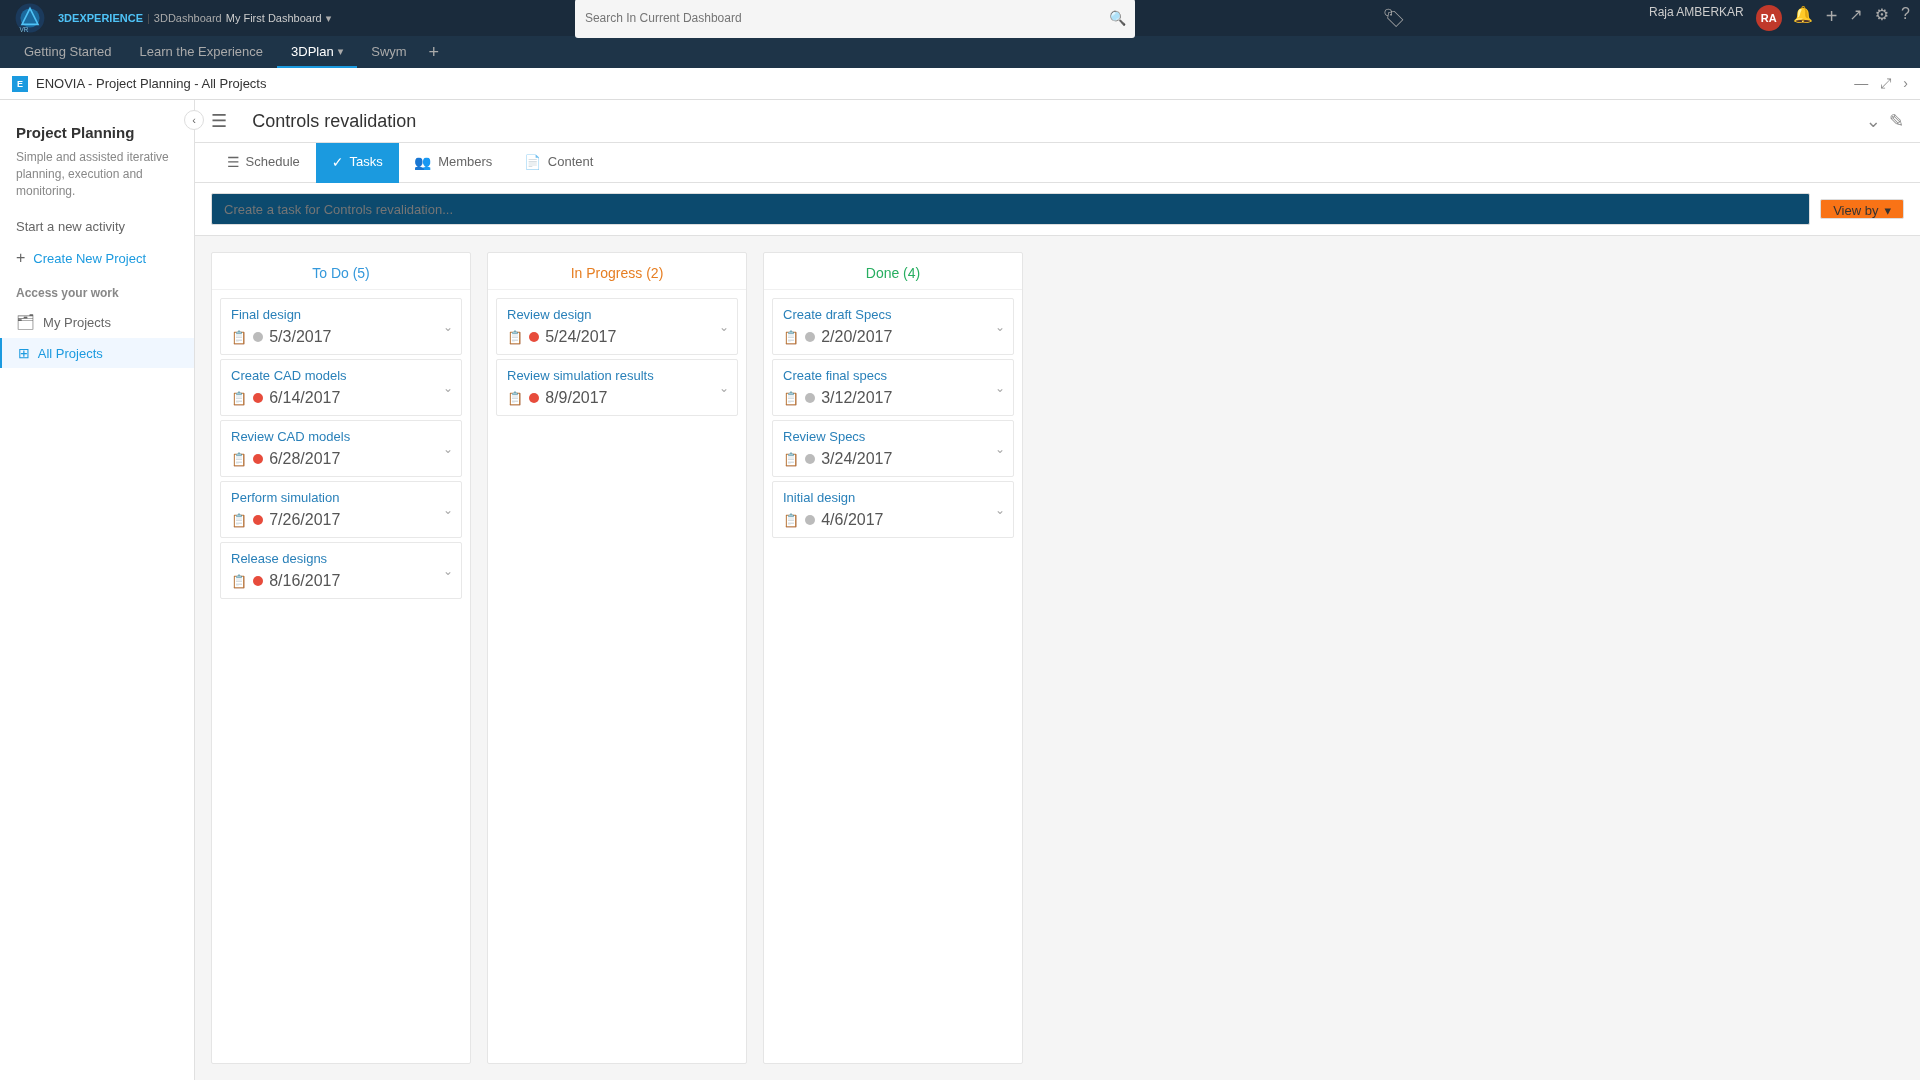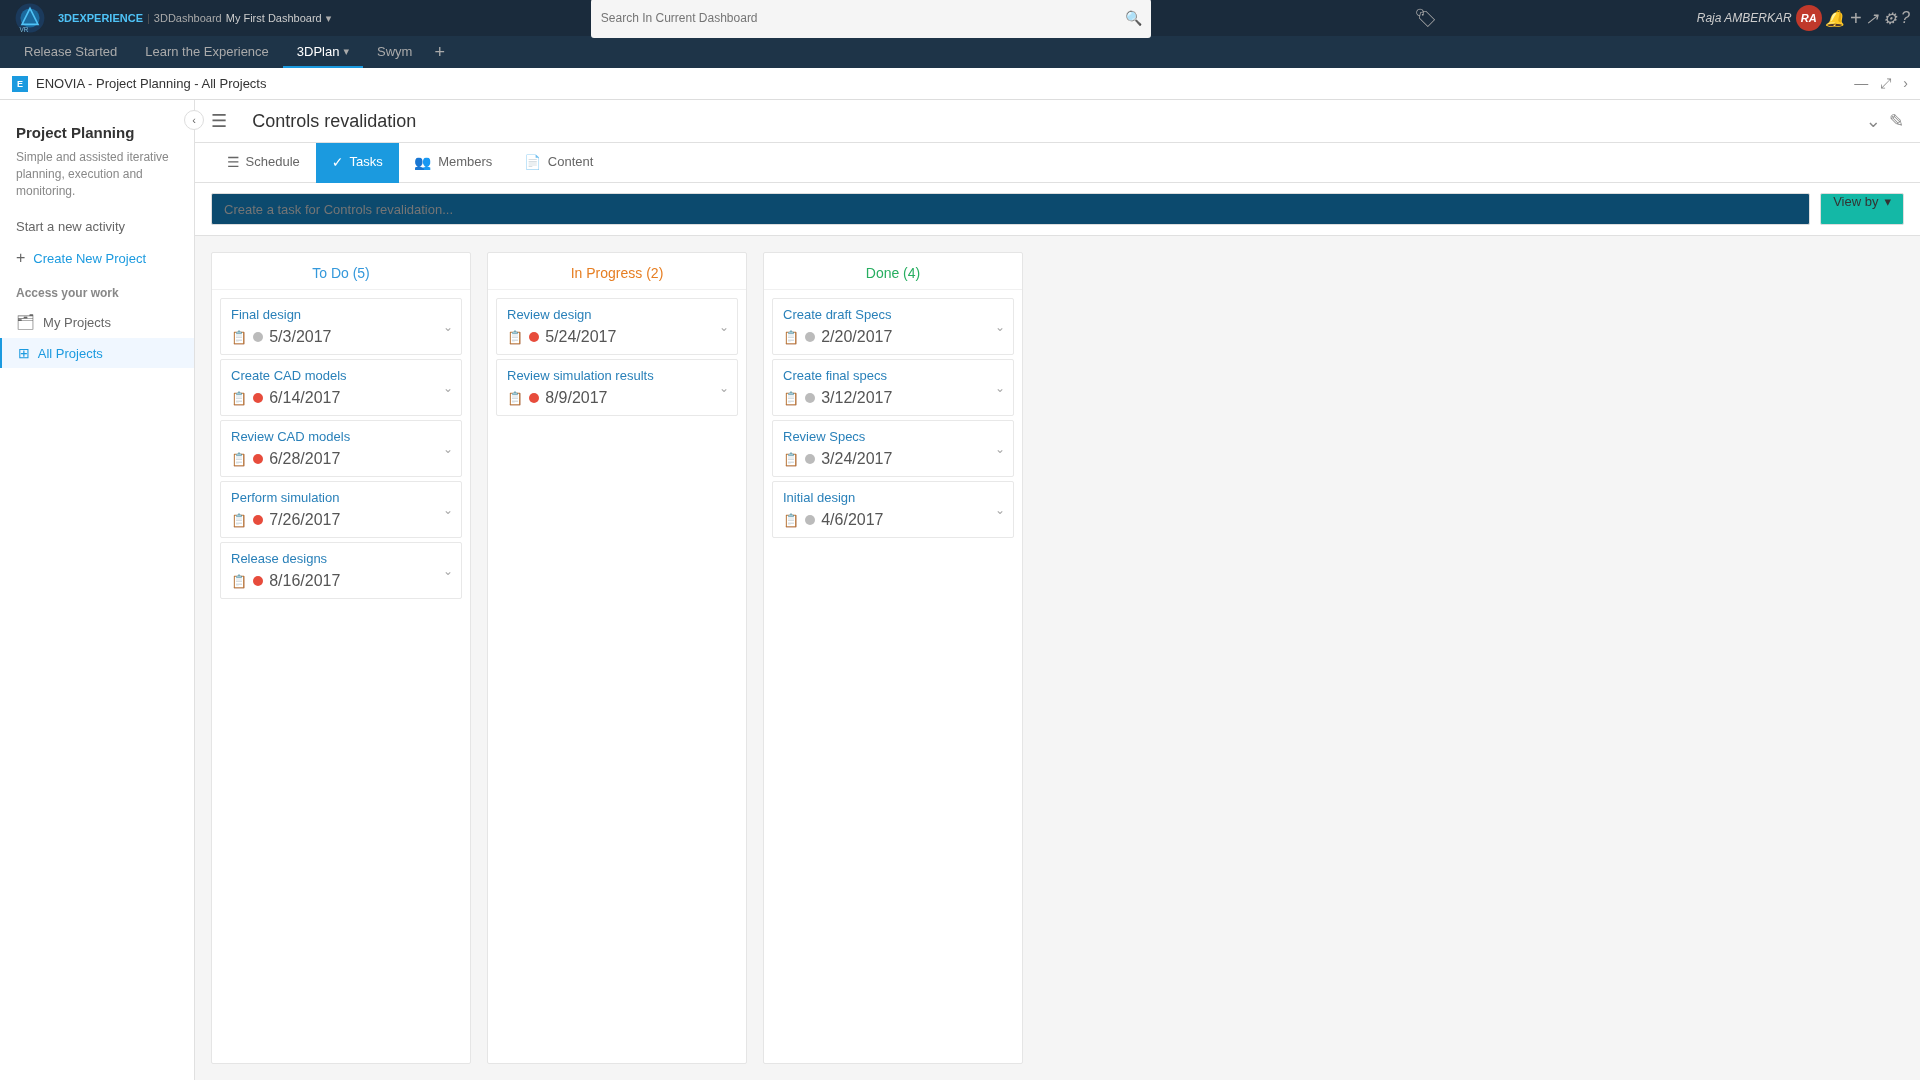--- a/index.html
+++ b/index.html
@@ -19,21 +19,21 @@
     .brand-title span.name { color: #ccc; }
     .brand-title span.dropdown { color: #aaa; cursor: pointer; }
     .search-bar {
       flex: 1; max-width: 560px; margin: 0 auto; position: relative; display: flex; align-items: center;
     }
     .search-bar input {
       width: 100%; height: 39px; border-radius: 3px; border: none; padding: 0 30px 0 10px;
       font-size: 12px; background: #f5f5f5; color: #a16207; outline: none;
     }
     .search-bar .search-icon { position: absolute; right: 8px; color: #888; font-size: 14px; }
-    .top-right { display: flex; align-items: center; gap: 4px; margin-left: auto; font-style: italic; }
+    .top-right { display: flex; align-items: flex-start; gap: 12px; margin-left: auto; }
     .top-right .user-name { color: #ccc; font-size: 12px; white-space: nowrap; }
     .top-right .avatar { width: 26px; height: 26px; border-radius: 50%; background: #c0392b; display: flex; align-items: center; justify-content: center; color: white; font-size: 11px; font-weight: bold; }
     .top-right .icon-btn { color: #aaa; font-size: 16px; cursor: pointer; display: flex; align-items: center; }
     .tags-icon { color: #aaa; font-size: 18px; cursor: pointer; }
 
     
     .tab-bar {
       background: #1e3448; display: flex; align-items: flex-end; height: 32px; padding: 0 10px; gap: 0;
     }
     .tab-item {
@@ -81,21 +81,21 @@
 
     
     .content-tabs { background: #fff; display: flex; align-items: center; padding: 0 16px; border-bottom: 1px solid #e0e0e0; height: 40px; gap: 0; }
     .content-tab { display: flex; align-items: center; gap: 6px; padding: 0 16px; height: 40px; color: #666; font-size: 13px; cursor: pointer; border-bottom: 2px solid transparent; }
     .content-tab.active { color: #fff; background: #1b9adf; border-radius: 0; }
     .content-tab .tab-icon { font-size: 14px; }
 
     
     .task-bar { background: #fff; padding: 10px 16px; display: flex; align-items: center; gap: 10px; border-bottom: 1px solid #e0e0e0; }
     .task-input { flex: 1; height: 32px; border: 1px solid #ddd; border-radius: 2px; padding: 0 12px; font-size: 13px; color: #999; outline: none; background: #0c4a6e; }
-    .view-by-btn { height: 32px; border: 1px solid #ddd; background: #14b8a6; padding: 0 12px; display: flex; align-items: flex-start; gap: 6px; cursor: pointer; font-size: 13px; color: #333; border-radius: 2px; white-space: nowrap; }
+    .view-by-btn { height: 20px; border: 1px solid #ddd; background: #f97316; padding: 0 12px; display: flex; align-items: flex-end; gap: 6px; cursor: pointer; font-size: 13px; color: #333; border-radius: 2px; white-space: nowrap; }
 
     
     .kanban-board { display: flex; gap: 0; padding: 16px; flex: 1; overflow: auto; }
     .kanban-column { background: #fff; border: 1px solid #e5e5e5; width: 260px; min-width: 260px; margin-right: 16px; border-radius: 2px; display: flex; flex-direction: column; }
     .kanban-col-header { text-align: center; padding: 12px 0 8px; font-size: 14px; font-weight: 400; border-bottom: 1px solid #f0f0f0; }
     .kanban-col-header.todo { color: #3498db; }
     .kanban-col-header.inprogress { color: #e67e22; }
     .kanban-col-header.done { color: #27ae60; }
     .kanban-cards { padding: 8px; display: flex; flex-direction: column; gap: 4px; }
     .kanban-card { background: #fff; border: 1px solid #e8e8e8; border-radius: 2px; padding: 8px 10px; position: relative; }
@@ -138,21 +138,21 @@
     <div class="avatar">RA</div>
     <span class="icon-btn" title="Notifications">🔔</span>
     <span class="icon-btn" style="font-size:20px;font-weight:300;">+</span>
     <span class="icon-btn">↗</span>
     <span class="icon-btn">⚙</span>
     <span class="icon-btn">?</span>
   </div>
 </div>
 
 <div class="tab-bar">
-  <div class="tab-item">Release Started</div>
+  <div class="tab-item">Getting Started</div>
   <div class="tab-item">Learn the Experience</div>
   <div class="tab-item active" style="display:flex;align-items:center;gap:4px;">
     3DPlan <span style="font-size:11px;color:#aaa;">▾</span>
   </div>
   <div class="tab-item">Swym</div>
   <div class="tab-add">+</div>
 </div>
 
 <div class="enovia-bar">
   <div class="enovia-icon">

